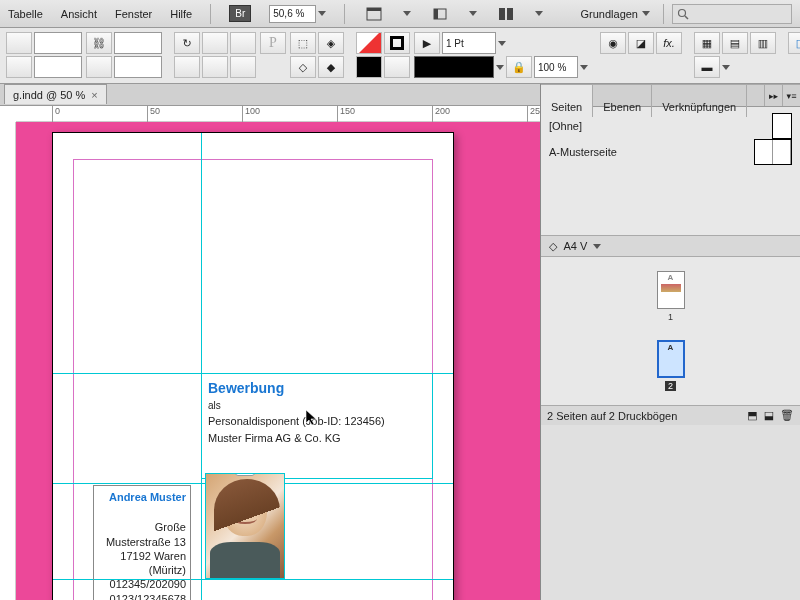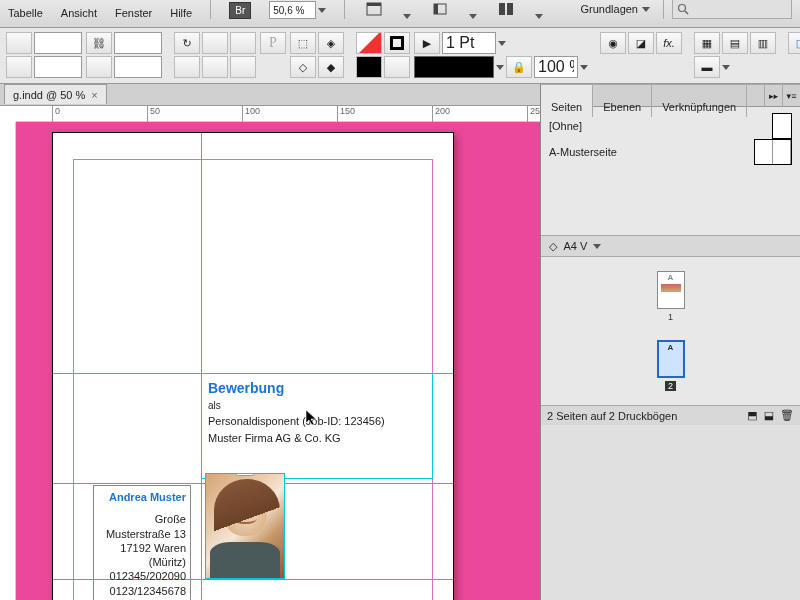--- a/index.html
+++ b/index.html
@@ -1,51 +1,51 @@
 <!DOCTYPE html>
 <html><head>
 <meta charset="utf-8">
 <style>
 *{margin:0;padding:0;box-sizing:border-box;font-family:Tahoma,Arial,sans-serif;font-size:11px;color:#222}
 body{background:#fff;width:800px;height:600px;overflow:hidden;position:relative}
-.menubar{height:28px;background:linear-gradient(#e8e8e8,#d6d6d6);border-bottom:1px solid #999;display:flex;align-items:flex-end;padding:8px 8px;gap:18px}
+.menubar{height:28px;background:linear-gradient(#e8e8e8,#d6d6d6);border-bottom:1px solid #999;display:flex;align-items:center;padding:0 8px;gap:18px}
 .menubar .menu-item{cursor:pointer}
 .menubar .right{margin-left:auto;display:flex;align-items:center;gap:8px}
 .br-btn{background:#555;color:#fff;padding:2px 5px;font-size:10px;border:1px solid #333}
 .zoom-box{display:flex;align-items:center;gap:2px}
 .zoom-box input{width:47px;height:18px;border:1px solid #999;padding:0 3px;background:#fff;font-size:10px}
 .tri{width:0;height:0;border-left:4px solid transparent;border-right:4px solid transparent;border-top:5px solid #555}
 .menubar .sep{width:1px;height:20px;background:#aaa}
 .ico{width:22px;height:20px;border:1px solid transparent;display:flex;align-items:center;justify-content:center;cursor:pointer}
 .search-wrap{display:flex;align-items:center;background:#e0e0e0;border:1px solid #aaa;height:20px;padding:0 4px;width:120px}
 .search-wrap svg{margin-right:3px}
 .dd{display:flex;align-items:center;gap:4px;border:1px solid transparent;padding:2px 4px;cursor:pointer}
 .toolbar{height:56px;background:#e8e8e8;border-bottom:1px solid #999;display:flex;align-items:flex-start;padding:4px 6px;gap:4px}
 .tgrp{display:flex;flex-direction:column;gap:2px}
 .trow{display:flex;gap:2px;align-items:center}
 .tbtn{width:26px;height:22px;border:1px solid #bbb;background:linear-gradient(#fafafa,#e4e4e4);display:flex;align-items:center;justify-content:center;cursor:pointer}
-.tinput{height:22px;border:1px solid #999;background:#fff;padding:0 3px;font-size:16px}
+.tinput{height:22px;border:1px solid #999;background:#fff;padding:0 3px;font-size:10px}
 .wsep{width:1px;height:48px;background:#bbb;margin:0 2px}
 .tab-bar{height:22px;background:#d0d0d0;border-bottom:1px solid #999;display:flex;align-items:flex-start;padding-left:4px}
 .tab{background:#e8e8e8;border:1px solid #999;border-bottom:none;padding:3px 8px;font-size:10px;display:flex;align-items:center;gap:6px;height:20px}
 .tab .x{font-size:11px;cursor:pointer;color:#666}
 .workspace{position:absolute;top:106px;left:0;right:260px;bottom:0;background:#fff;overflow:hidden}
 .ruler-h{position:absolute;top:0;left:16px;right:0;height:16px;background:#fff;border-bottom:1px solid #ccc}
 .ruler-h .tick{position:absolute;top:0;height:16px;border-left:1px solid #999;font-size:9px;padding-left:2px;color:#666}
 .ruler-v{position:absolute;top:16px;left:0;width:16px;bottom:0;background:#fff;border-right:1px solid #ccc}
 .canvas{position:absolute;top:16px;left:16px;right:0;bottom:0;background:#ec4899}
 .page{position:absolute;left:36px;top:10px;width:402px;height:570px;background:#fff;border:1px solid #000;box-shadow:3px 3px 8px rgba(0,0,0,.3)}
 .margin-box{position:absolute;left:20px;top:26px;right:20px;bottom:0;border:1px solid #d970c4}
 .guide-v{position:absolute;top:0;bottom:0;width:1px;background:#00c8d4}
 .guide-h{position:absolute;left:0;right:0;height:1px;background:#00c8d4}
 .content-frame{position:absolute;border:1px solid #00c8d4}
 .hdr{color:#1976d2;font-weight:bold;font-size:14px;padding:2px 0}
 .txt{font-size:10px;line-height:1.5}
 .addr-box{position:absolute;border:1px solid #888;padding:4px;text-align:right;font-size:8.5px;line-height:1.3}
-.addr-box .name{color:#1976d2;font-weight:bold;margin-bottom:8px}
+.addr-box .name{color:#1976d2;font-weight:bold;margin-bottom:16px}
 .photo{position:absolute;border:1px solid #00c8d4;background:linear-gradient(135deg,#d4a574 0%,#e8c9a8 30%,#f4e6d8 50%,#c89868 70%,#8b5a3c 100%);overflow:hidden}
 .photo::before{content:"";position:absolute;left:22%;top:10%;width:56%;height:50%;background:radial-gradient(ellipse,#e8c9a8 40%,#d4a574 100%);border-radius:50% 50% 45% 45%}
 .photo::after{content:"";position:absolute;left:10%;top:5%;width:85%;height:60%;background:linear-gradient(160deg,#8b5a3c,#6b4226 60%,transparent 60%);border-radius:50% 50% 0 0}
 .photo .smile{position:absolute;left:35%;top:38%;width:30%;height:10%;border-bottom:2px solid #a0604c;border-radius:0 0 50% 50%}
 .photo .body{position:absolute;left:5%;bottom:0;width:90%;height:35%;background:#4a5a5a;border-radius:30% 30% 0 0}
 .link-ico{position:absolute;left:50%;top:-8px;transform:translateX(-50%);width:20px;height:10px;background:#fff;border:1px solid #999;border-radius:3px;font-size:7px;text-align:center}
 .cursor{position:absolute;left:0;top:0;pointer-events:none}
 .panel-area{position:absolute;top:84px;right:0;width:260px;bottom:0;background:#e0e0e0;border-left:1px solid #888;display:flex;flex-direction:column}
 .panel{border-top:1px solid #aaa}
 .panel-tabs{display:flex;background:#d0d0d0;height:22px;border-bottom:1px solid #999}

